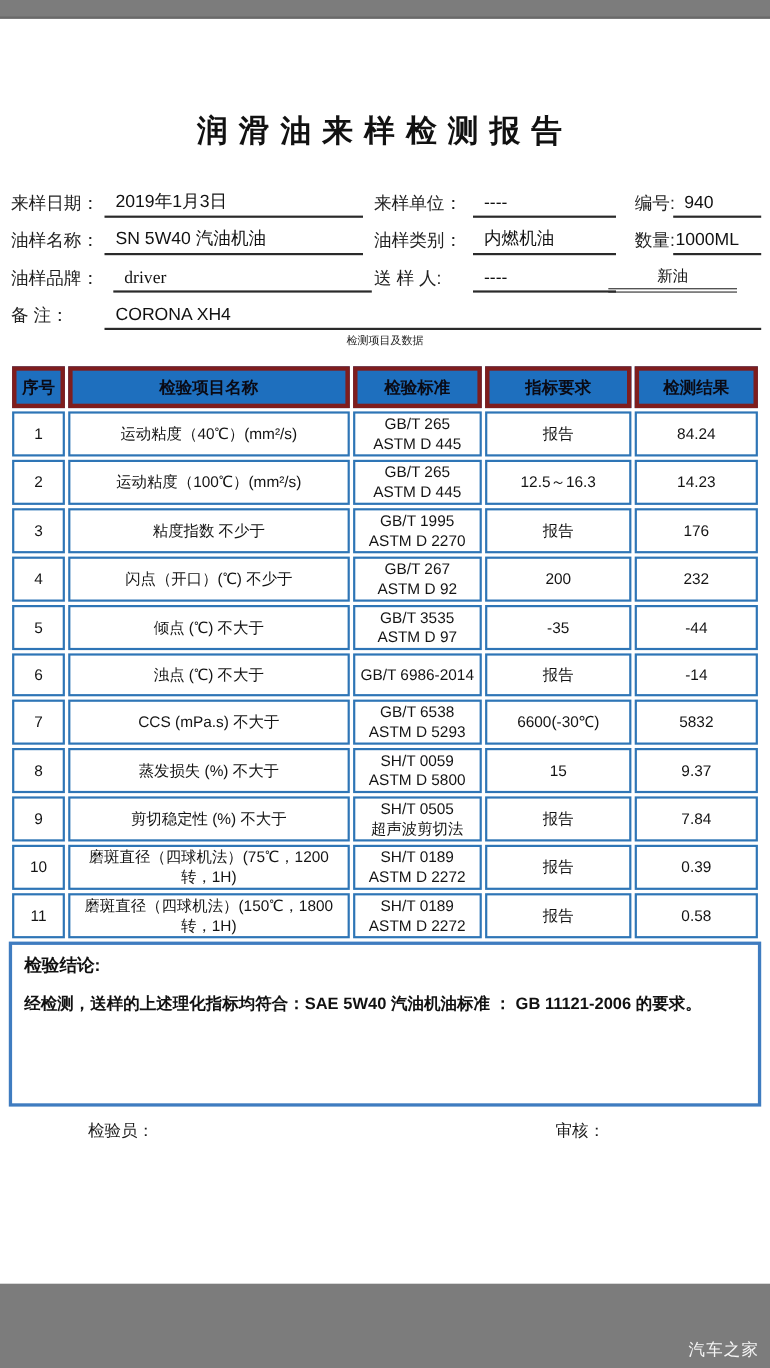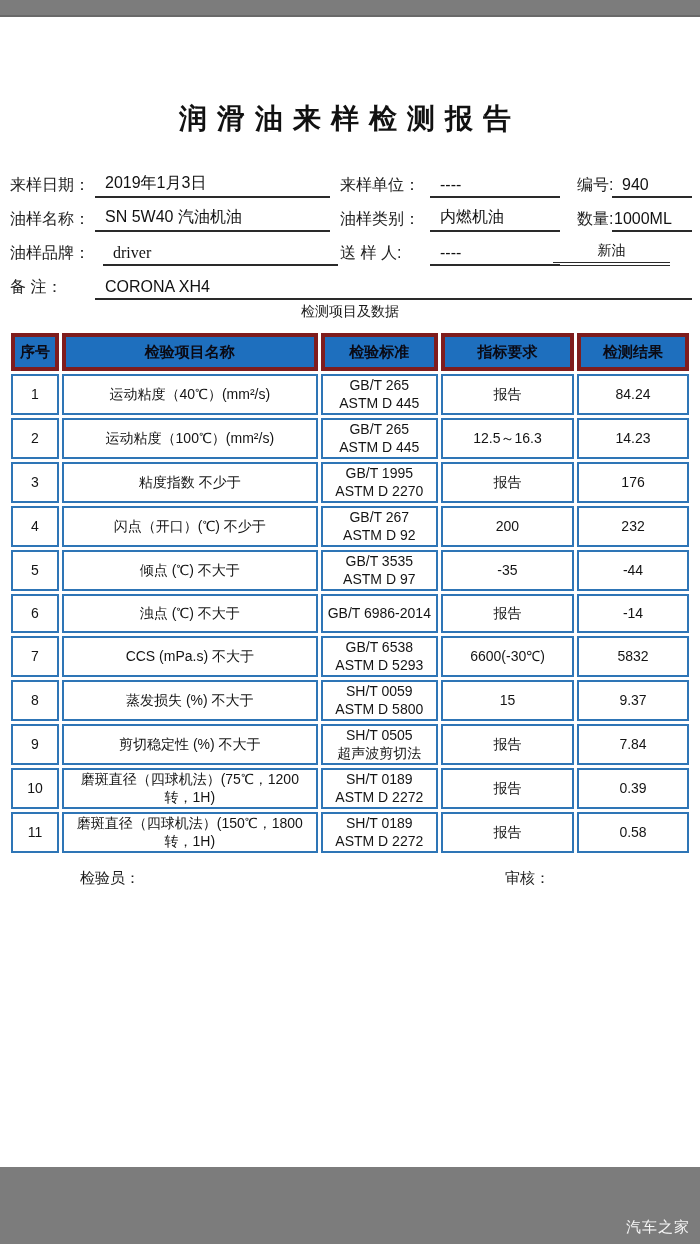--- a/index.html
+++ b/index.html
@@ -31,21 +31,21 @@
   }
   .fvalue{
     position:absolute;bottom:0;font-size:16px;color:#111;
     border-bottom:2px solid #2a2a2a;padding:0 0 2px 10px;white-space:nowrap;
     box-sizing:border-box;
   }
   .fvalue.center{text-align:center;padding-left:0;}
   .fvalue.dbl{border-bottom:4px double #2a2a2a;}
   .section-title{
     position:absolute;left:0;top:303px;width:700px;text-align:center;
-    font-size:14px;color:#1a1a1a;
+    font-size:10px;color:#1a1a1a;
   }
   .flow{position:absolute;left:0;top:330px;width:700px;}
   table.report{
     margin:0 8px;width:684px;table-layout:fixed;
     border-collapse:separate;border-spacing:3px;
   }
   table.report th{
     background:var(--header_blue,#1e6fbe);color:#0a0a14;
     border:4px solid #7f1d1d;font-size:15px;font-weight:bold;
     height:26px;padding:2px;
@@ -210,20 +210,24 @@
             <td>11</td>
             <td>磨斑直径（四球机法）(150℃，1800转，1H)</td>
             <td>SH/T 0189
 ASTM D 2272</td>
             <td>报告</td>
             <td>0.58</td>
           </tr>
         </tbody>
     </table>
 
+    <div class="conclusion-box">
+      <div class="conclusion-label">检验结论:</div>
+      <div class="conclusion-text">经检测，送样的上述理化指标均符合：SAE 5W40 汽油机油标准 ： GB 11121-2006 的要求。</div>
+    </div>
 
     <div class="sign-row">
       <span class="sign-inspector">检验员：</span>
       <span class="sign-reviewer">审核：</span>
     </div>
   </div>
 
   <div class="bottom-bar">
     <span class="watermark">汽车之家</span>
   </div>

